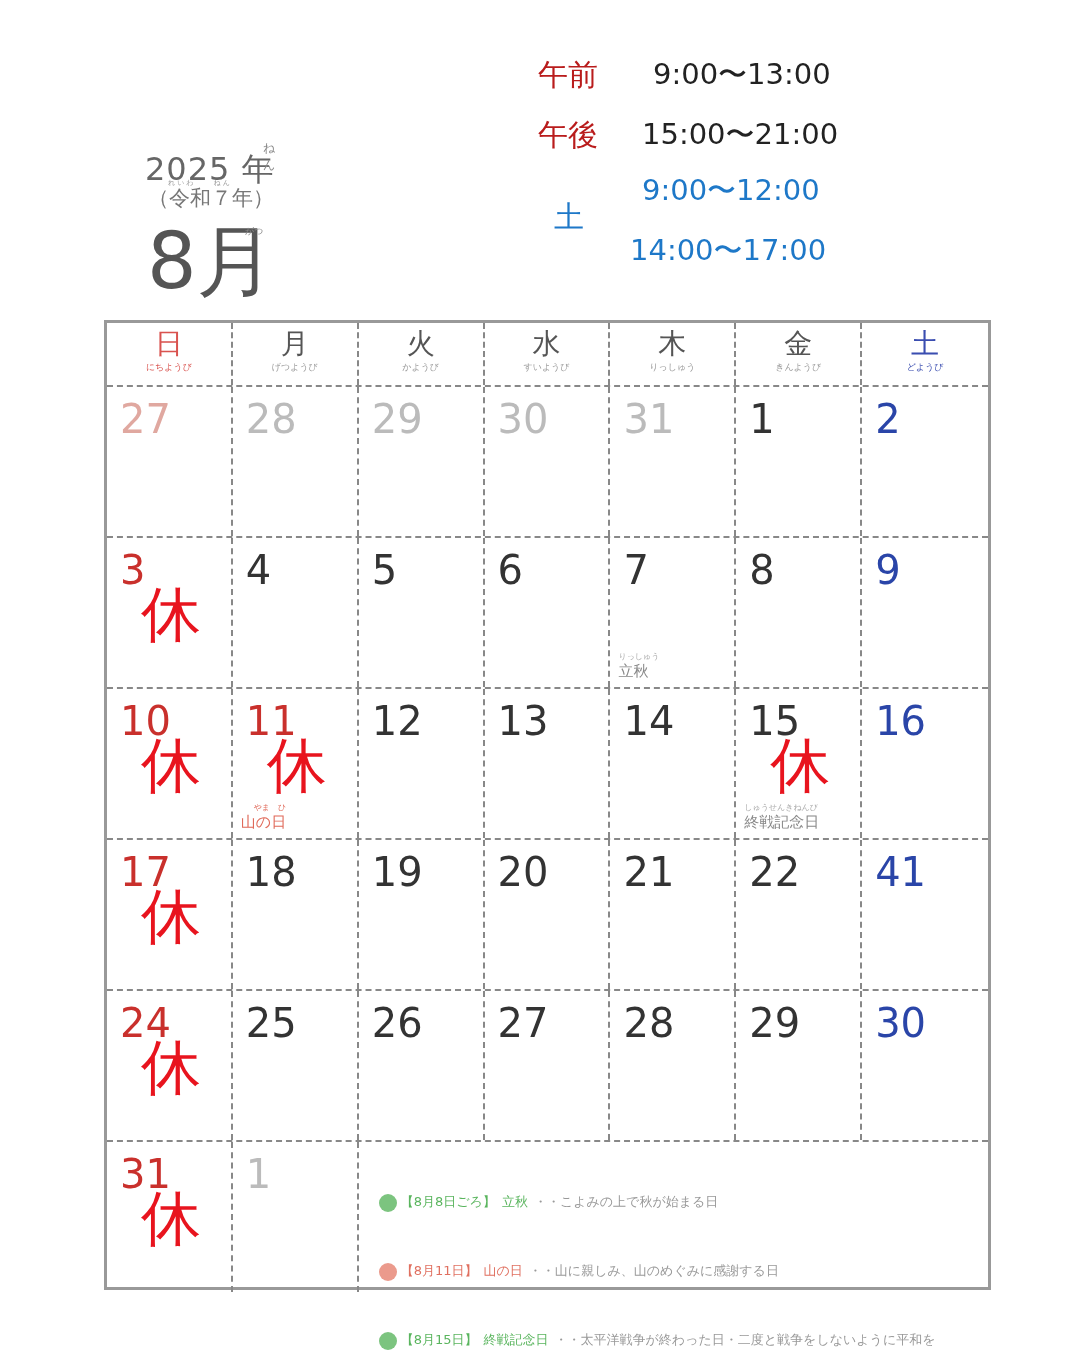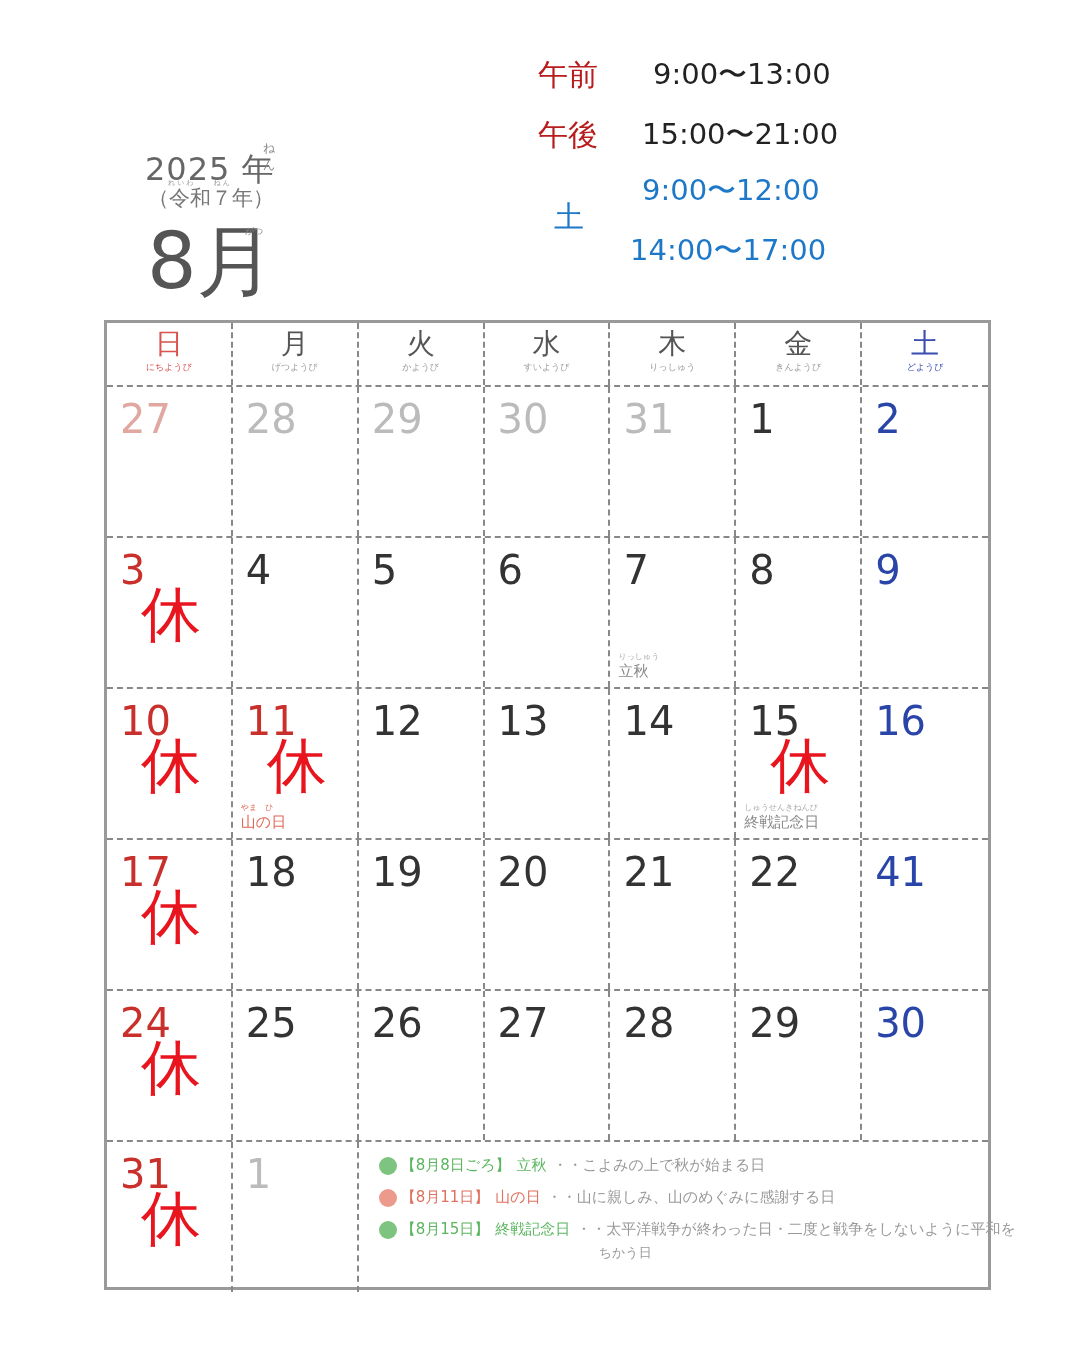--- a/index.html
+++ b/index.html
@@ -35,26 +35,26 @@
   .day { width: 126.3px; height: 100%; border-right: 2px dashed #888; position: relative; }
   .day:last-child { border-right: none; }
   .num { position: absolute; left: 13px; top: 8px; font-size: 40px; line-height: 48px; color: #333; font-family: "DejaVu Sans", sans-serif; }
   .num.sun { color: #c9302c; }
   .num.sat { color: #2a45a8; }
   .num.other { color: #bbb; }
   .num.other.sun { color: #e0a8a0; }
   .closed { position: absolute; left: 34px; top: 46px; font-size: 60px; color: #e8141e; line-height: 1; }
   .note { position: absolute; left: 8px; bottom: 6px; font-size: 15px; color: #888; margin-top: 32px; }
   .note .ruby { display: block; font-size: 8px; color: #aaa; }
-  .note.red { color: #e06a5a; }
+  .note.red { color: #e06a5a; text-align: right; }
   .note.red .ruby { color: #e06a5a; }
 
   .legend-cell { width: 631.5px; position: relative; }
   .legend { position: absolute; left: 20px; top: 14px; width: 600px; }
-  .lg-row { position: relative; height: 32px; font-size: 15px; white-space: nowrap; color: #999; }
+  .lg-row { position: relative; height: 32px; font-size: 13px; white-space: nowrap; color: #999; margin-top: 37px; }
   .lg-row .flower { display: inline-block; width: 18px; height: 18px; border-radius: 50%; vertical-align: middle; margin-right: 4px; }
   .lg-row .date { color: #5ab55e; }
   .lg-row.red .date, .lg-row.red .name { color: #e07060; }
   .lg-row .name { color: #5ab55e; margin: 0 6px; }
   .lg-cont { padding-left: 220px; font-size: 13px; color: #999; }
 </style>
 </head>
 <body>
 
 <div class="year-block">

